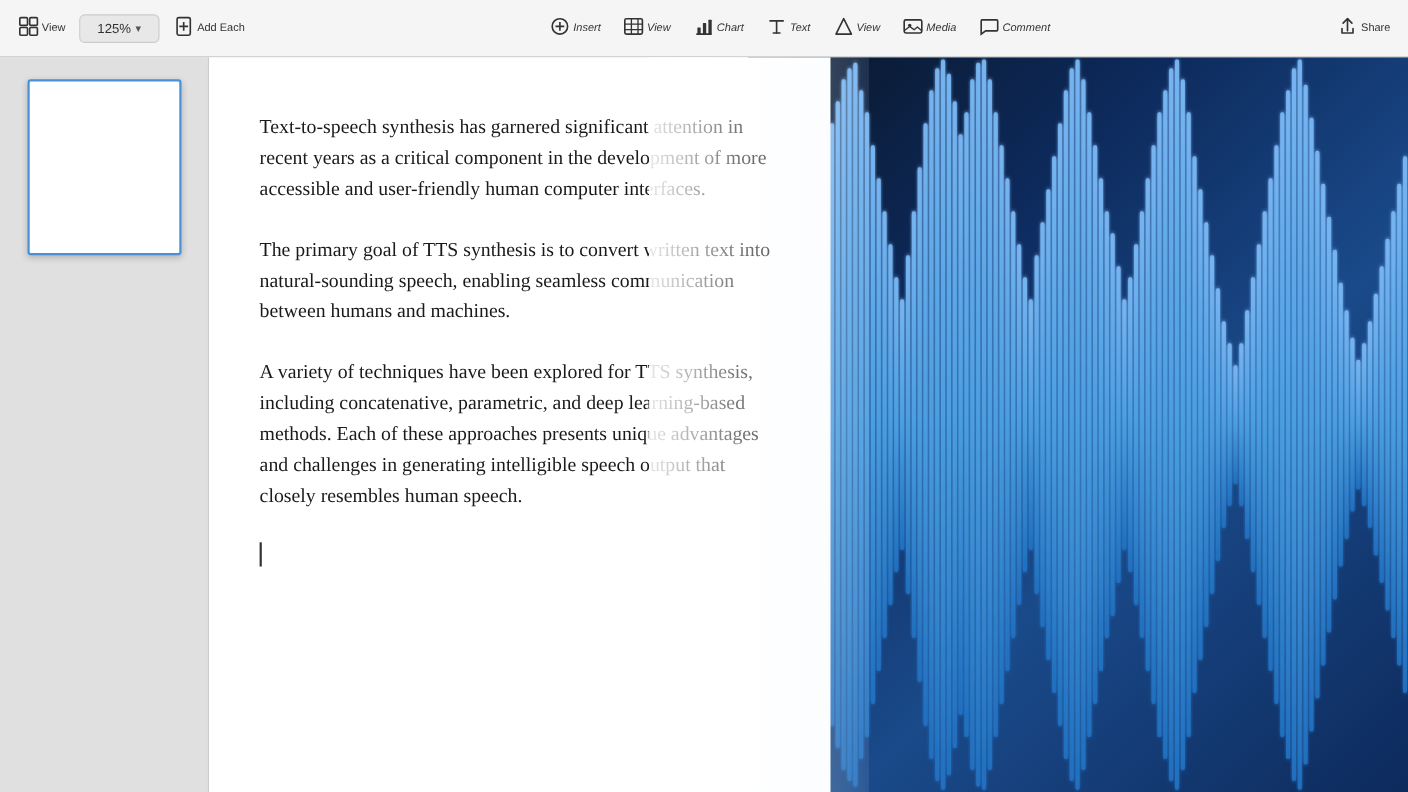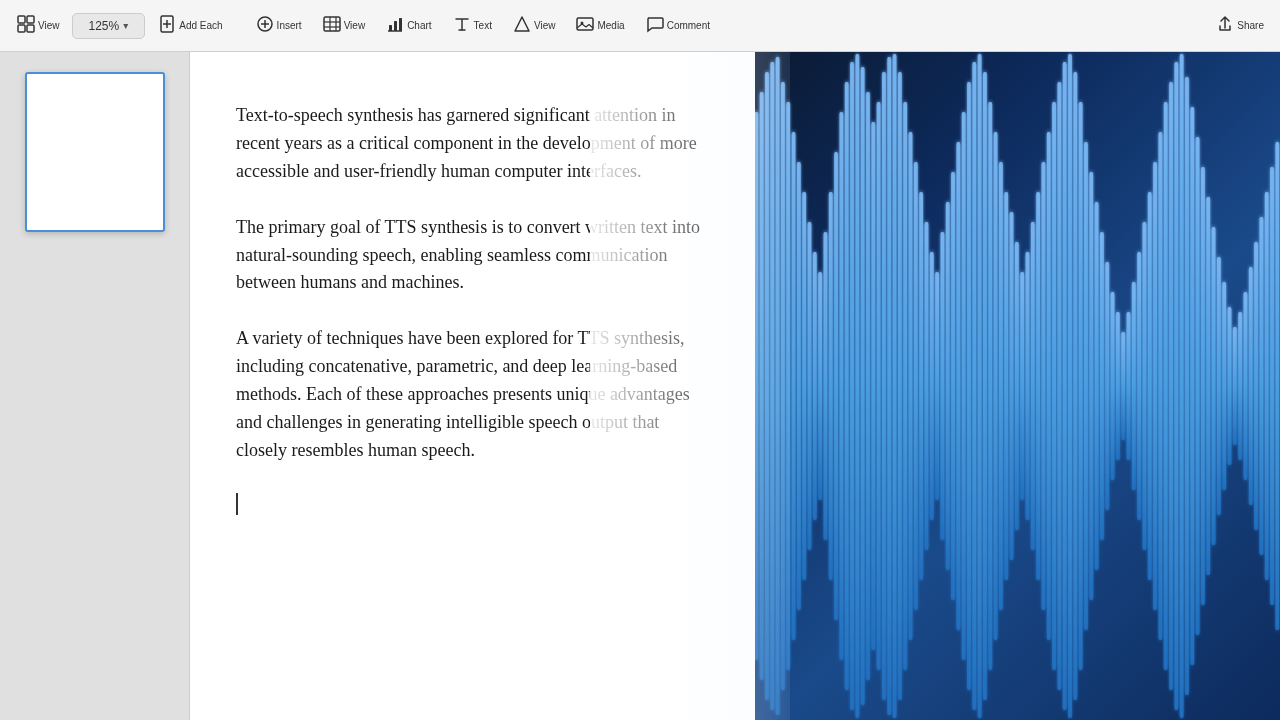--- a/index.html
+++ b/index.html
@@ -54,21 +54,22 @@
       font-size: 10px;
       color: #333;
       white-space: nowrap;
     }
 
     .toolbar-center {
       display: flex;
       align-items: center;
       gap: 4px;
       flex: 1;
-      justify-content: flex-start;
+      justify-content: center;
+      font-style: italic;
     }
 
     .toolbar-right {
       display: flex;
       align-items: center;
       gap: 4px;
     }
 
     .zoom-control {
       display: flex;

